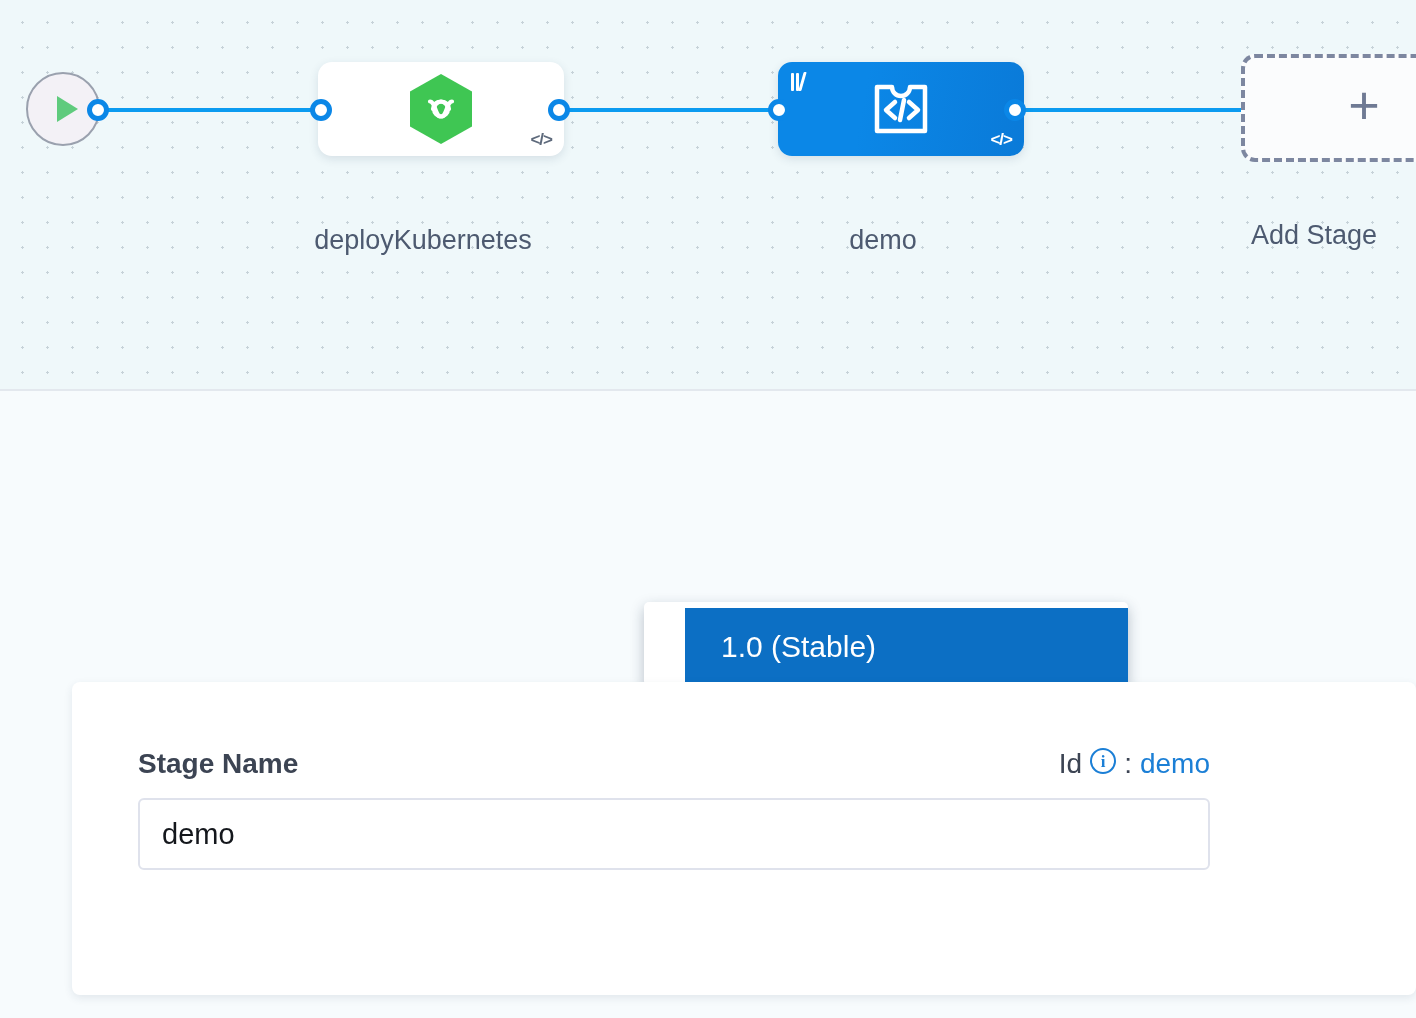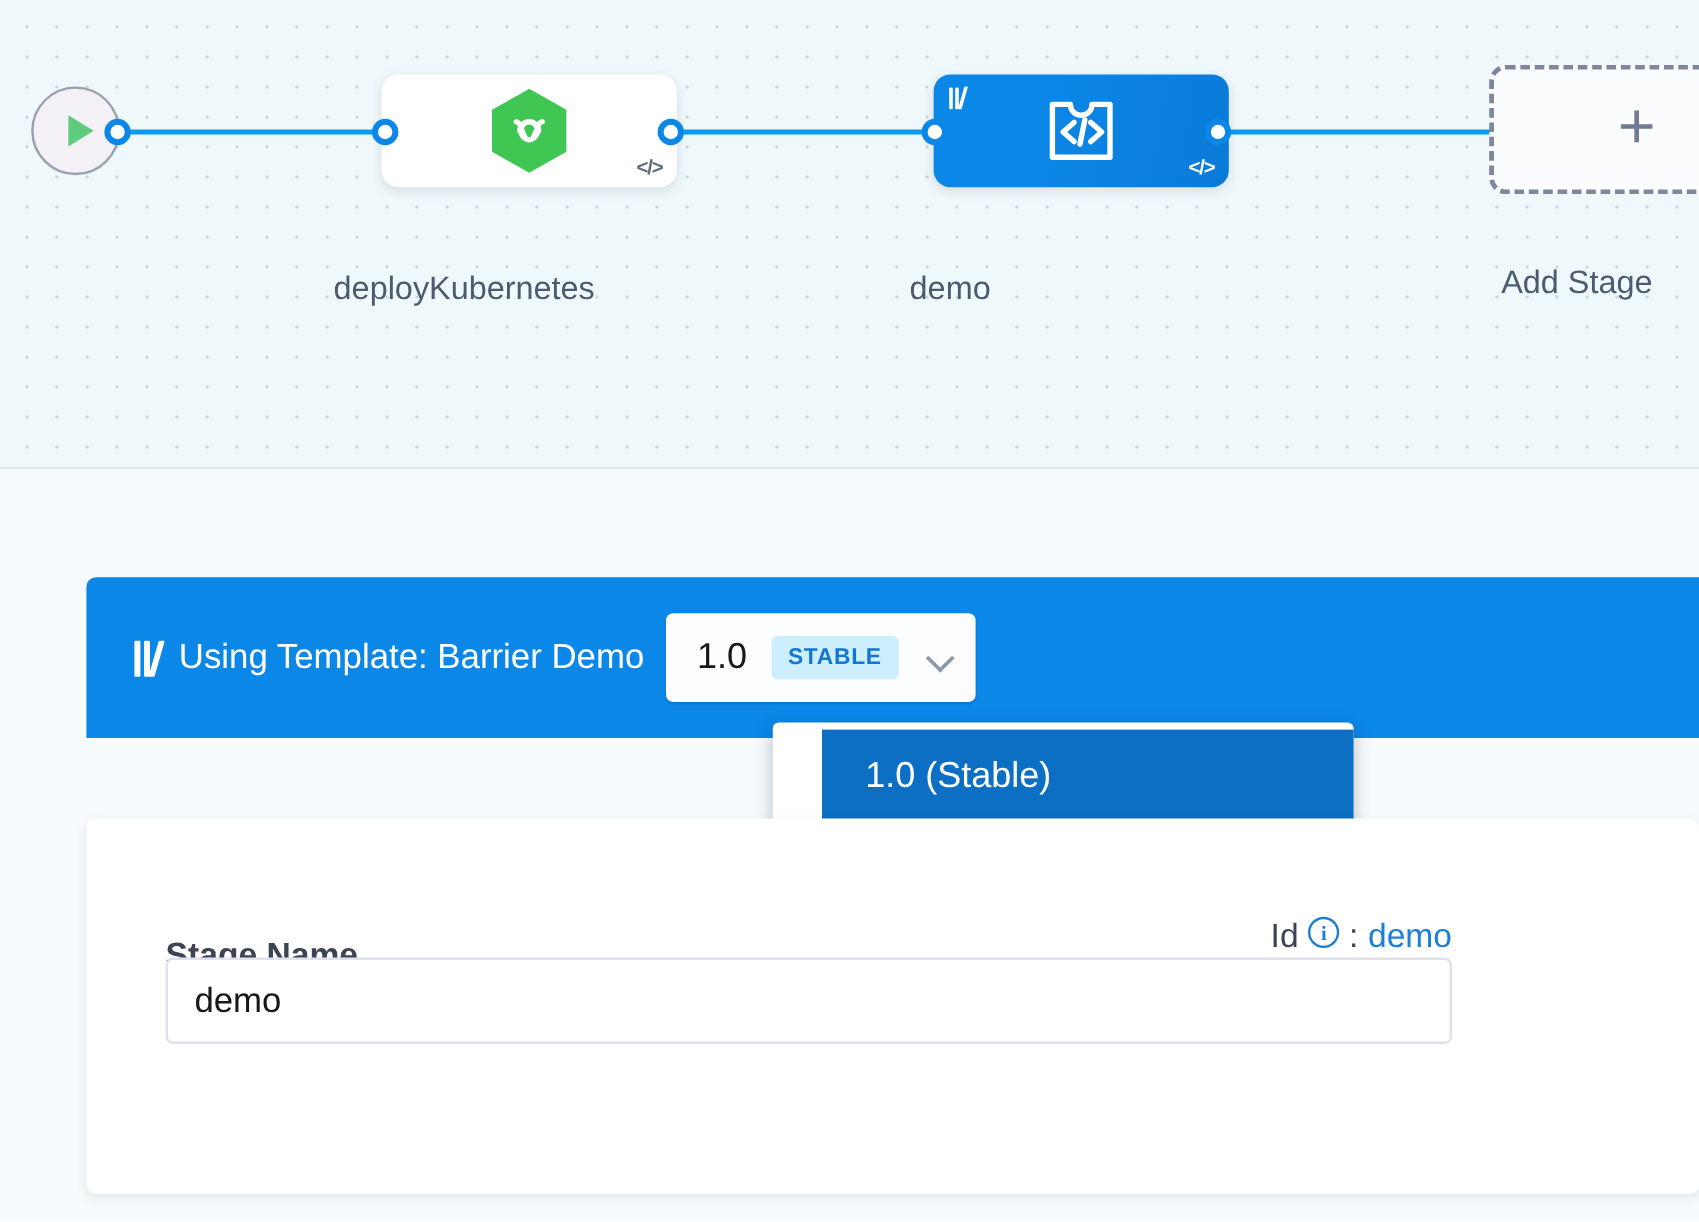--- a/index.html
+++ b/index.html
@@ -129,20 +129,21 @@
     font-size: 54px;
     line-height: 1;
     color: #6f7a94;
     font-weight: 400;
     margin-top: -6px;
   }
 
   
   .node-label {
     position: absolute;
+    text-align: center;
     font-size: 27px;
     color: #4d5a70;
     line-height: 1.18;
   }
   .node-label.l-a { left: 278px; top: 225px; width: 290px; }
   .node-label.l-b { left: 758px; top: 225px; width: 250px; }
   .node-label.l-add { left: 1251px; top: 220px; width: 300px; text-align: left; }
 
   
   .lower {
@@ -253,21 +254,20 @@
     left: 66px; top: 66px;
     width: 1072px;
     display: flex;
     align-items: center;
     justify-content: space-between;
   }
   .field-label {
     font-size: 28px;
     font-weight: bold;
     color: #3c4453;
-    margin-top: 32px;
   }
   .id-row {
     display: flex;
     align-items: flex-start;
     gap: 8px;
     font-size: 28px;
     color: #3c4453;
   }
   .info-icon {
     width: 26px; height: 26px;
@@ -349,34 +349,20 @@
     <div class="plus-sign">+</div>
   </div>
 
   <div class="node-label l-a">deployKubernetes</div>
   <div class="node-label l-b">demo</div>
   <div class="node-label l-add">Add Stage</div>
 </div>
 
 <div class="lower">
 
-  <div class="template-bar">
-    <div class="bar-tmpl-icon">
-      <i></i>
-        <i></i>
-        <i class="slant"></i>
-    </div>
-    <div class="bar-text">Using Template: Barrier Demo</div>
-
-    <div class="version-select">
-      <span class="version-num">1.0</span>
-      <span class="version-badge">STABLE</span>
-      <span class="chev"></span>
-    </div>
-  </div>
 
   <div class="version-dropdown">
     <div class="dropdown-option">1.0 (Stable)</div>
   </div>
 
   <div class="form-card">
     <div class="field-head">
       <span class="field-label">Stage Name</span>
       <span class="id-row">
         <span>Id</span>

